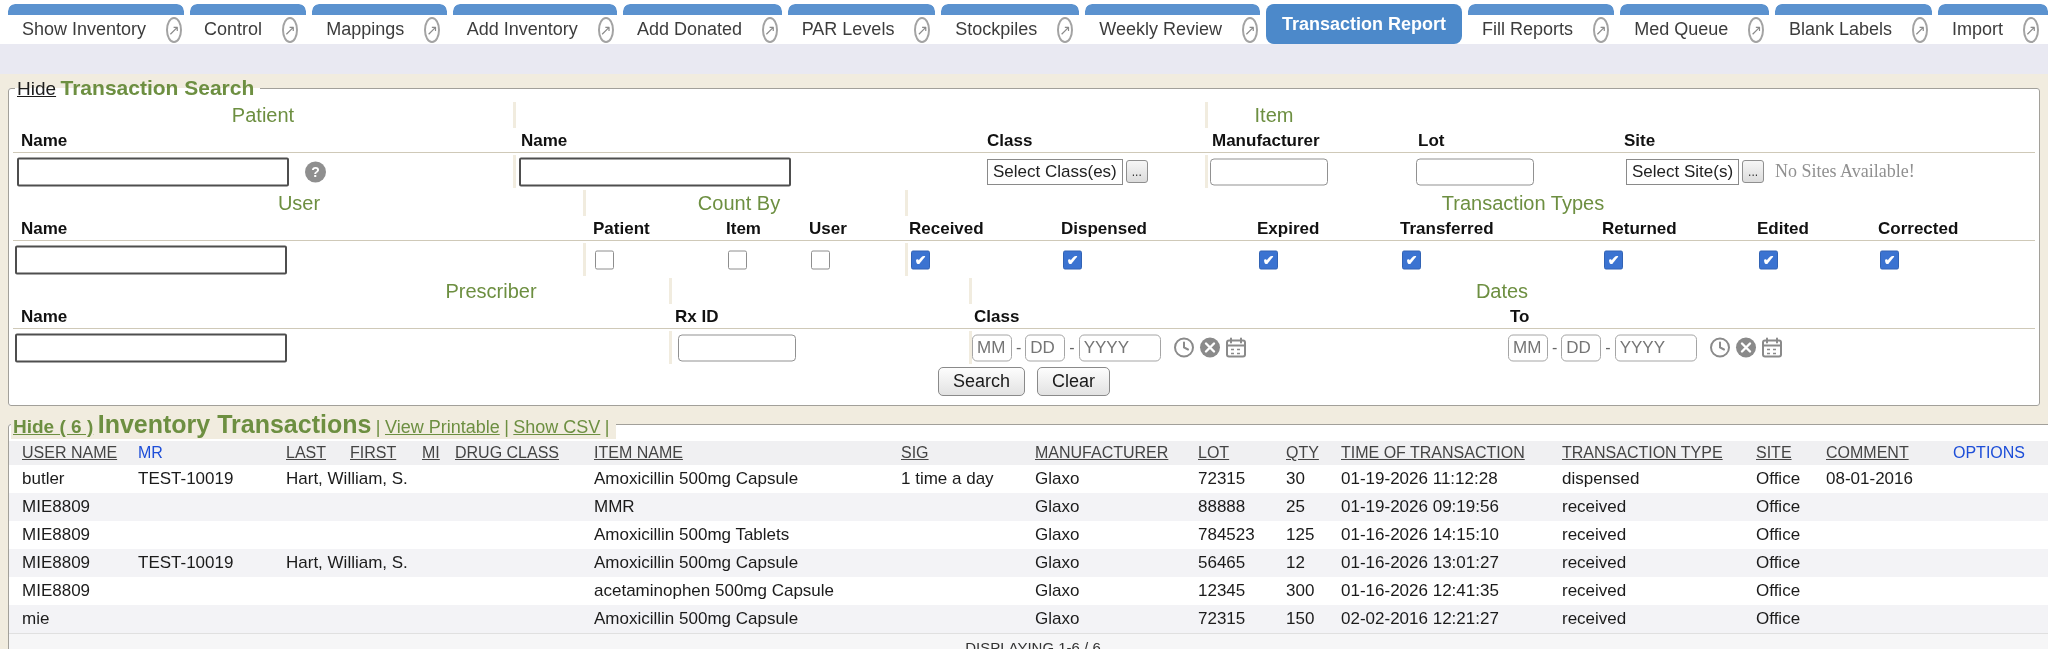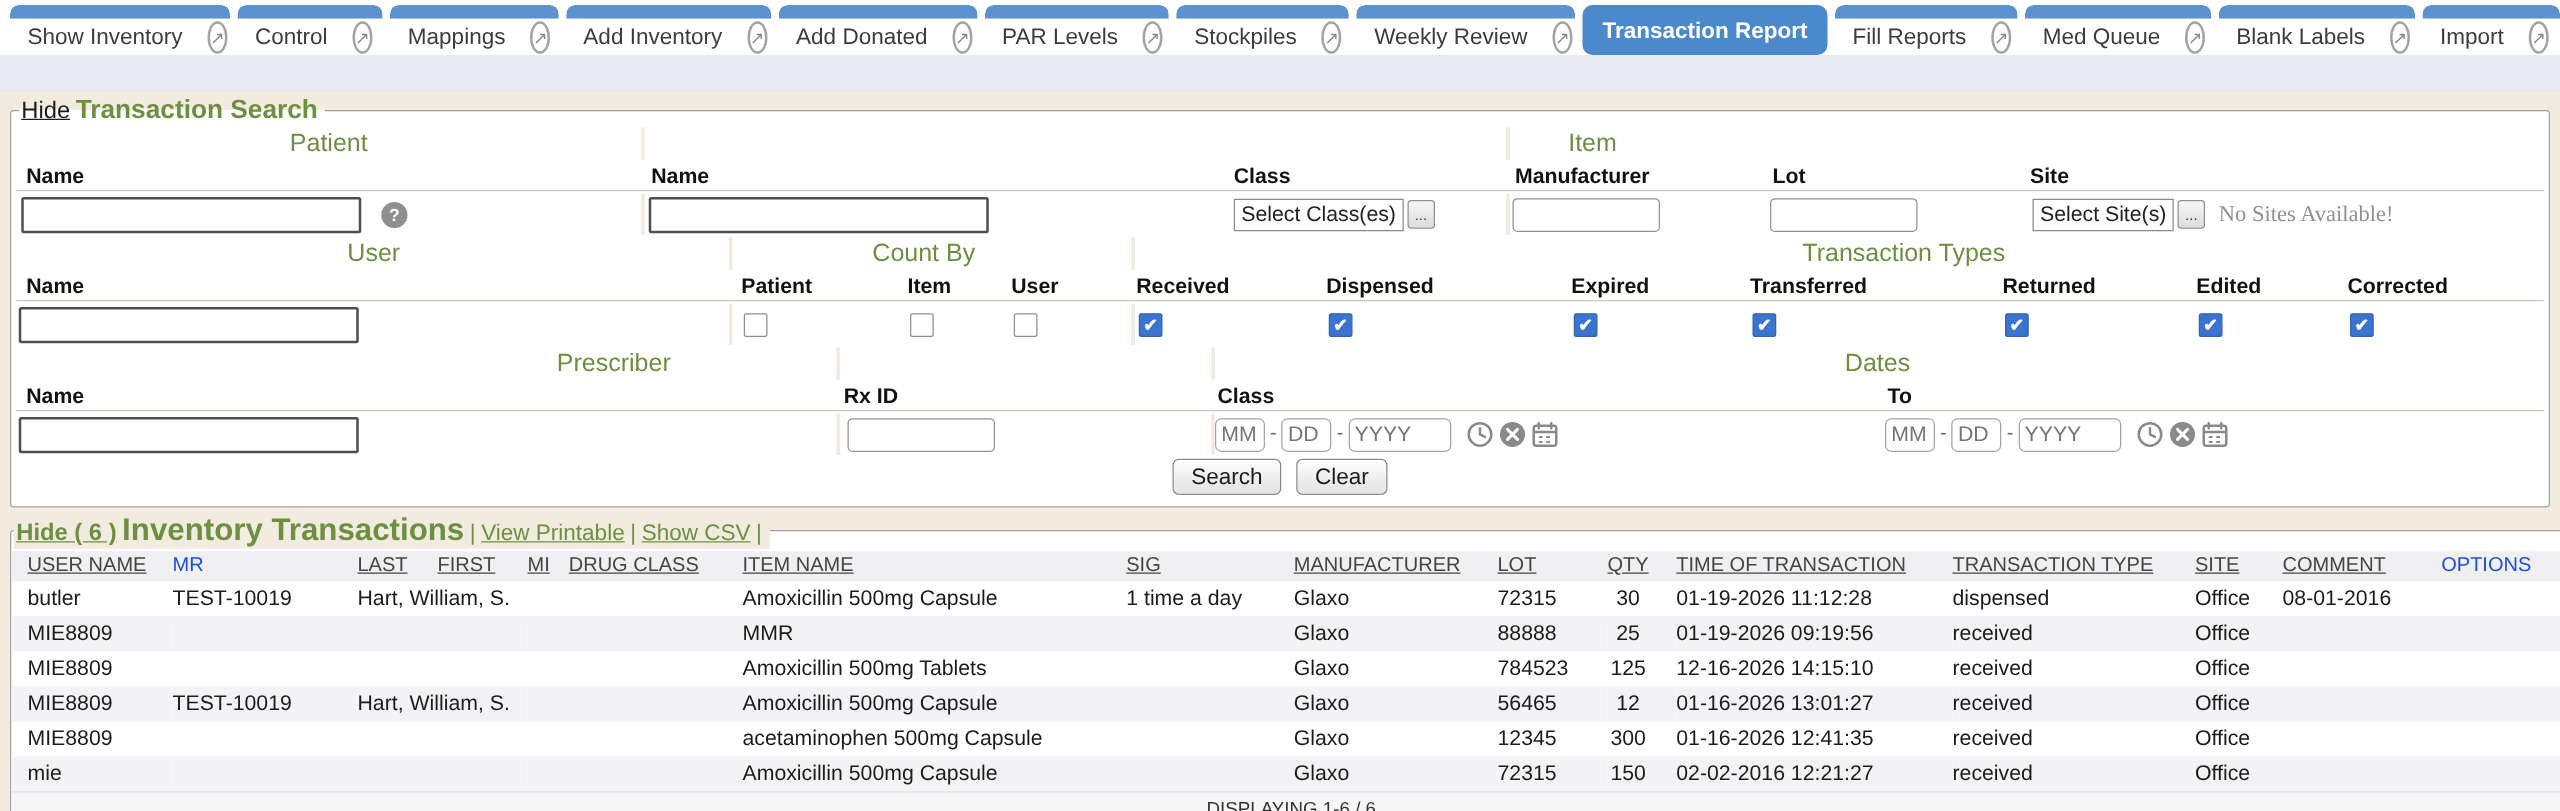--- a/index.html
+++ b/index.html
@@ -77,21 +77,21 @@
   .legend-sep { font-size:18px; color:#6d8f41; }
 
   #results-table { width:100%; border-collapse:collapse; table-layout:fixed; }
   #results-table th { height:24px; background:#f0f0f2; text-align:left; font-weight:normal;
     font-size:16px; white-space:nowrap; overflow:visible; }
   .th-sort { color:#444444; text-decoration:underline; cursor:pointer; }
   .th-plain { color:#1d4ed8; }
   #results-table td { height:28px; font-size:17px; color:#1b1b1b; white-space:nowrap; overflow:visible; vertical-align:middle; }
   #results-table td:first-child, #results-table th:first-child { padding-left:13px; }
   tr.stripe { background:#f3f3f6; }
-  td.qty { text-align:center; padding-right:22px; }
+  td.qty { text-align:left; padding-right:22px; }
 
   #table-footer { height:28px; background:#f6f6f7; border-top:1px solid #e0e0e0;
     display:flex; align-items:center; justify-content:center; font-size:15px; color:#333333; }
 </style>
 </head>
 <body>
 
 <div id="tab-bar">
     <div class="tab">
       <div class="tab-cap"></div>
@@ -449,21 +449,21 @@
             <td></td>
             <td></td>
             <td></td>
             <td></td>
             <td></td>
             <td>Amoxicillin 500mg Tablets</td>
             <td></td>
             <td>Glaxo</td>
             <td>784523</td>
             <td class="qty">125</td>
-            <td>12-16-2026 14:15:10</td>
+            <td>01-16-2026 14:15:10</td>
             <td>received</td>
             <td>Office</td>
             <td></td>
             <td></td>
           </tr>
           <tr class="stripe">
             <td>MIE8809</td>
             <td>TEST-10019</td>
             <td>Hart, William, S.</td>
             <td></td>

